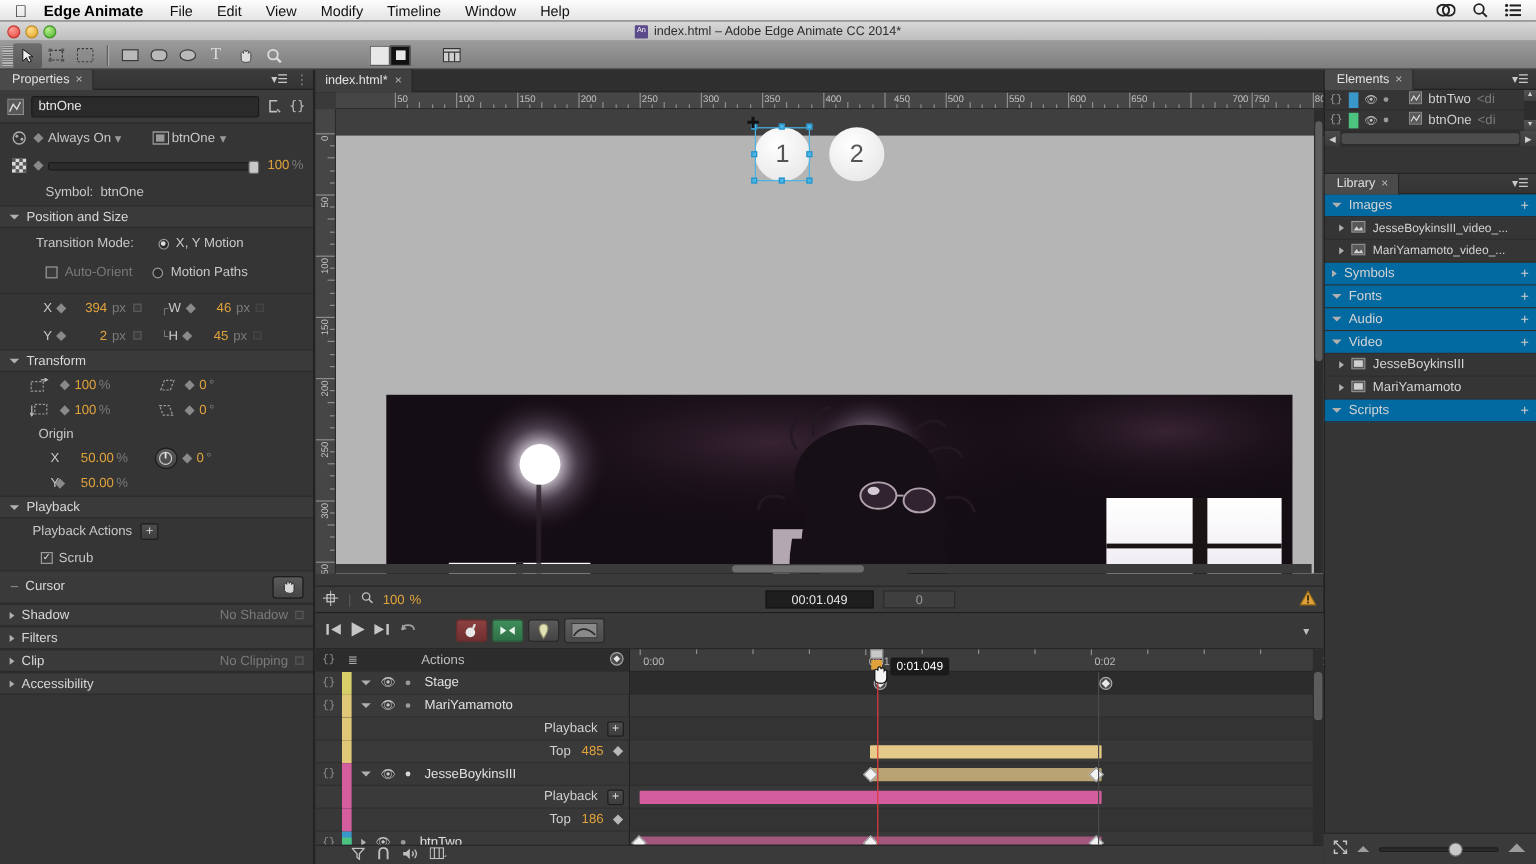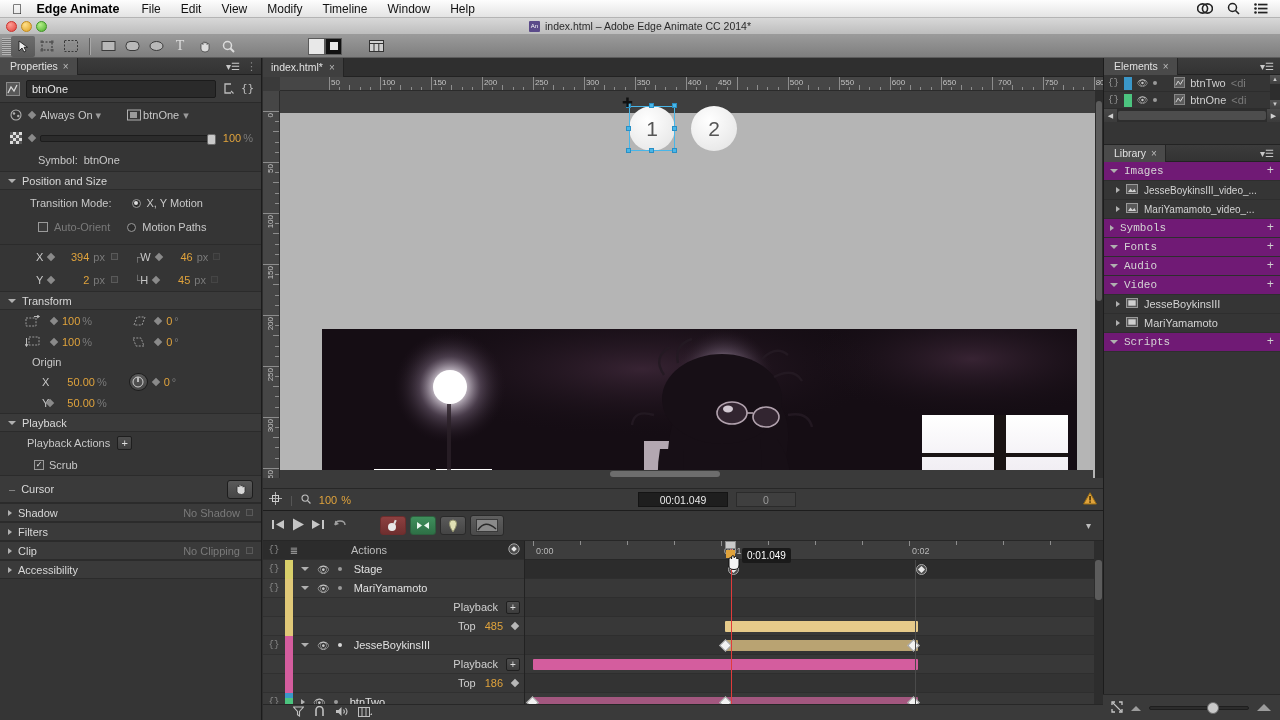--- a/index.html
+++ b/index.html
@@ -177,21 +177,21 @@
   .rightcol{ position:absolute;right:0;top:58px;width:177px;height:662px;background:#353535;border-left:1px solid #1c1c1c;}
   .elements{ height:70px;border-bottom:1px solid #232323;}
   .elrow{ height:17px;display:flex;align-items:center;gap:5px;padding:0 4px;border-bottom:1px solid #2d2d2d;}
   .colorchip{ width:8px;height:13px;}
   .eye{ color:#c5c5c5;font-size:9px;}
   .dot{ width:4px;height:4px;border-radius:50%;background:#9a9a9a;}
   .hscroll{ height:13px;background:#2d2d2d;display:flex;align-items:center;}
   .hsarrow{ width:13px;height:13px;background:linear-gradient(#4a4a4a,#3b3b3b);color:#d0d0d0;font-size:7px;display:flex;align-items:center;justify-content:center;}
   .hsbar{ flex:1;height:9px;background:#4d4d4d;margin:0 1px;border-radius:2px;}
   .libitem{ height:19px;display:flex;align-items:center;gap:6px;padding:0 6px;border-bottom:1px solid #2e2e2e;color:#d4d4d4;}
-  .libgroup{ background:#701a75;font-family:Liberation Mono, monospace; }
+  .libgroup{ background:#0369a1; }
   .plus{ margin-left:auto;color:#cfcfcf;font-size:12px;}
 
   
   .timeline{
     position:absolute;left:263px;top:510px;width:840px;height:210px;background:#333;
     border-top:1px solid #1d1d1d;
   }
   .tl-tools{ height:30px;display:flex;align-items:center;gap:4px;padding:0 8px;background:#383838;border-bottom:1px solid #272727;}
   .tl-left{ position:absolute;left:0;top:30px;width:262px;bottom:16px;background:#3a3a3a;border-right:1px solid #222;}
   .tl-right{ position:absolute;left:262px;top:30px;right:0;bottom:16px;background:#333;overflow:hidden;}
@@ -629,21 +629,21 @@
         <span class="rtick" style="left: 365.056px; bottom: 0px; width: 1px; height: 3px;"></span>
         <span class="rtick" style="left: 375.252px; bottom: 0px; width: 1px; height: 5px;"></span>
         <span class="rtick" style="left: 385.448px; bottom: 0px; width: 1px; height: 3px;"></span>
         <span class="rtick" style="left: 395.644px; bottom: 0px; width: 1px; height: 3px;"></span>
         <span class="rt" style="left: 407.84px; top: 1px;">400</span>
         <span class="rtick" style="left: 405.84px; top: 0px; width: 1px; height: 13px;"></span>
         <span class="rtick" style="left: 416.036px; bottom: 0px; width: 1px; height: 3px;"></span>
         <span class="rtick" style="left: 426.232px; bottom: 0px; width: 1px; height: 5px;"></span>
         <span class="rtick" style="left: 436.428px; bottom: 0px; width: 1px; height: 3px;"></span>
         <span class="rtick" style="left: 446.624px; bottom: 0px; width: 1px; height: 3px;"></span>
-        <span class="rt" style="left: 438px; top: 1px; text-align: center;">450</span>
+        <span class="rt" style="left: 465px; top: 1px; text-align: center;">450</span>
         <span class="rtick" style="left: 456.82px; top: 0px; width: 1px; height: 13px;"></span>
         <span class="rtick" style="left: 467.016px; bottom: 0px; width: 1px; height: 3px;"></span>
         <span class="rtick" style="left: 477.212px; bottom: 0px; width: 1px; height: 5px;"></span>
         <span class="rtick" style="left: 487.408px; bottom: 0px; width: 1px; height: 3px;"></span>
         <span class="rtick" style="left: 497.604px; bottom: 0px; width: 1px; height: 3px;"></span>
         <span class="rt" style="left: 509.8px; top: 1px;">500</span>
         <span class="rtick" style="left: 507.8px; top: 0px; width: 1px; height: 13px;"></span>
         <span class="rtick" style="left: 517.996px; bottom: 0px; width: 1px; height: 3px;"></span>
         <span class="rtick" style="left: 528.192px; bottom: 0px; width: 1px; height: 5px;"></span>
         <span class="rtick" style="left: 538.388px; bottom: 0px; width: 1px; height: 3px;"></span>
@@ -659,21 +659,21 @@
         <span class="rtick" style="left: 619.956px; bottom: 0px; width: 1px; height: 3px;"></span>
         <span class="rtick" style="left: 630.152px; bottom: 0px; width: 1px; height: 5px;"></span>
         <span class="rtick" style="left: 640.348px; bottom: 0px; width: 1px; height: 3px;"></span>
         <span class="rtick" style="left: 650.544px; bottom: 0px; width: 1px; height: 3px;"></span>
         <span class="rt" style="left: 662.74px; top: 1px;">650</span>
         <span class="rtick" style="left: 660.74px; top: 0px; width: 1px; height: 13px;"></span>
         <span class="rtick" style="left: 670.936px; bottom: 0px; width: 1px; height: 3px;"></span>
         <span class="rtick" style="left: 681.132px; bottom: 0px; width: 1px; height: 5px;"></span>
         <span class="rtick" style="left: 691.328px; bottom: 0px; width: 1px; height: 3px;"></span>
         <span class="rtick" style="left: 701.524px; bottom: 0px; width: 1px; height: 3px;"></span>
-        <span class="rt" style="left: 718px; top: 1px;">700</span>
+        <span class="rt" style="left: 747px; top: 1px;">700</span>
         <span class="rtick" style="left: 711.72px; top: 0px; width: 1px; height: 13px;"></span>
         <span class="rtick" style="left: 721.916px; bottom: 0px; width: 1px; height: 3px;"></span>
         <span class="rtick" style="left: 732.112px; bottom: 0px; width: 1px; height: 5px;"></span>
         <span class="rtick" style="left: 742.308px; bottom: 0px; width: 1px; height: 3px;"></span>
         <span class="rtick" style="left: 752.504px; bottom: 0px; width: 1px; height: 3px;"></span>
         <span class="rt" style="left: 764.7px; top: 1px;">750</span>
         <span class="rtick" style="left: 762.7px; top: 0px; width: 1px; height: 13px;"></span>
         <span class="rtick" style="left: 772.896px; bottom: 0px; width: 1px; height: 3px;"></span>
         <span class="rtick" style="left: 783.092px; bottom: 0px; width: 1px; height: 5px;"></span>
         <span class="rtick" style="left: 793.288px; bottom: 0px; width: 1px; height: 3px;"></span>

